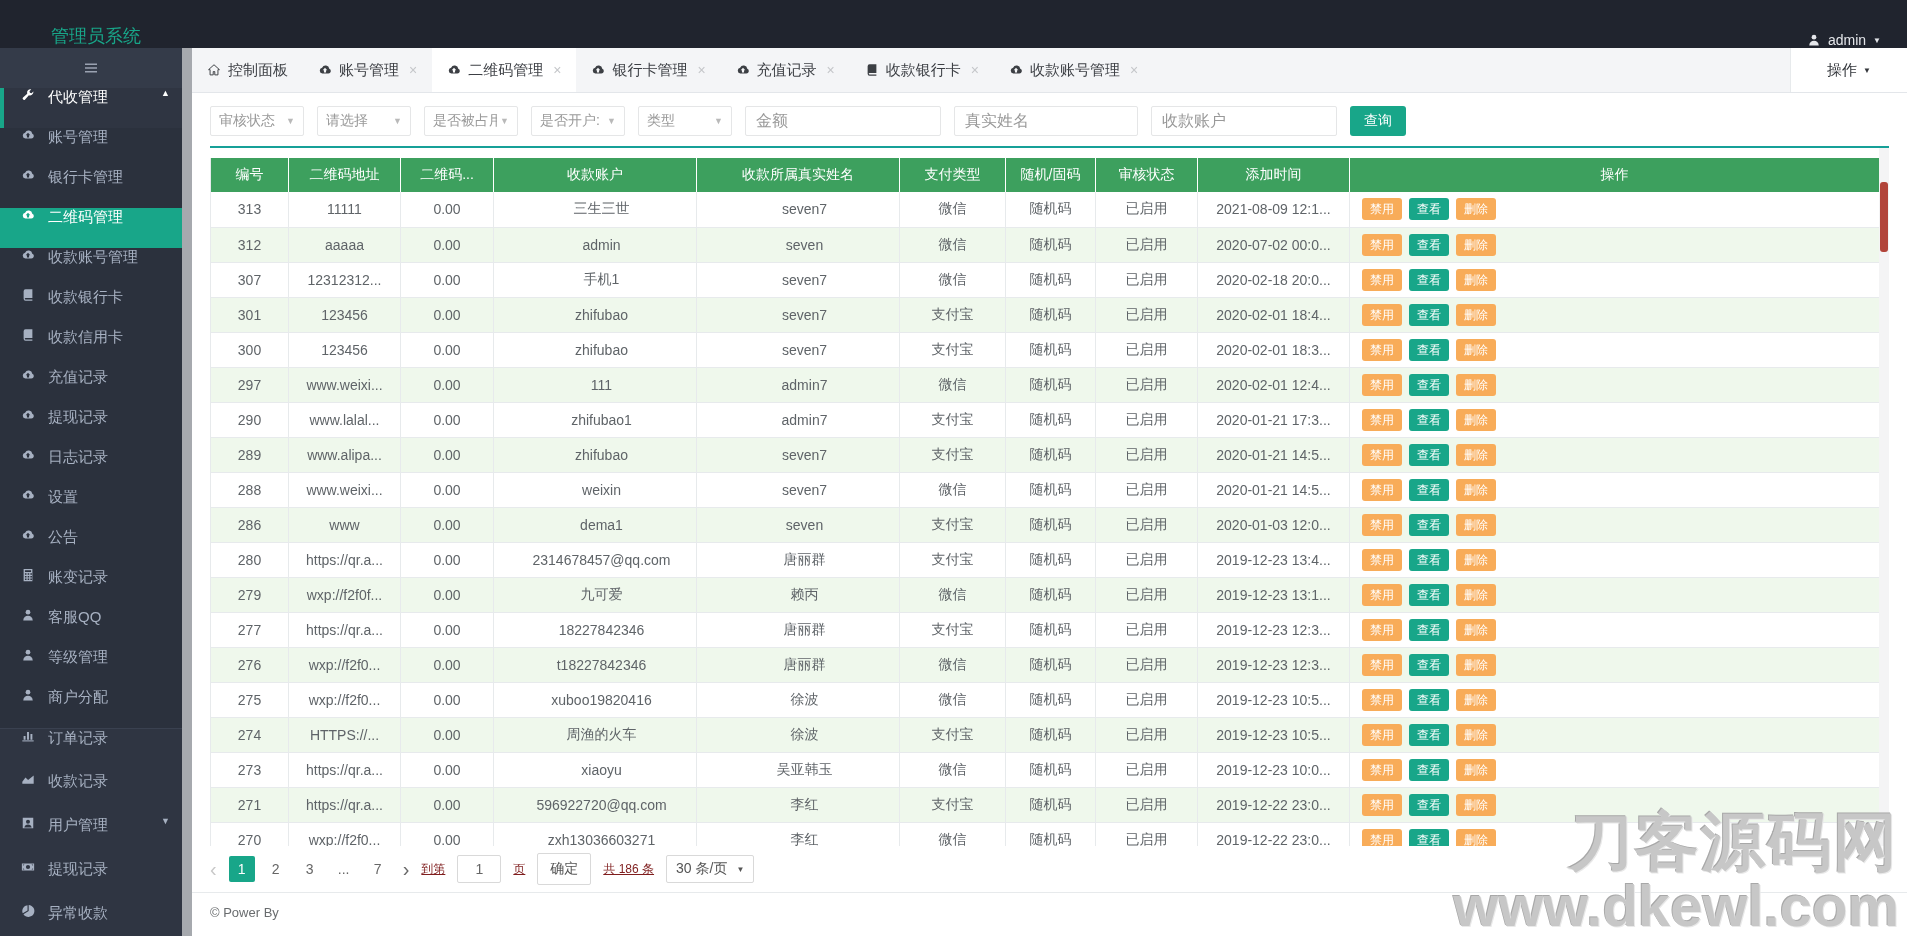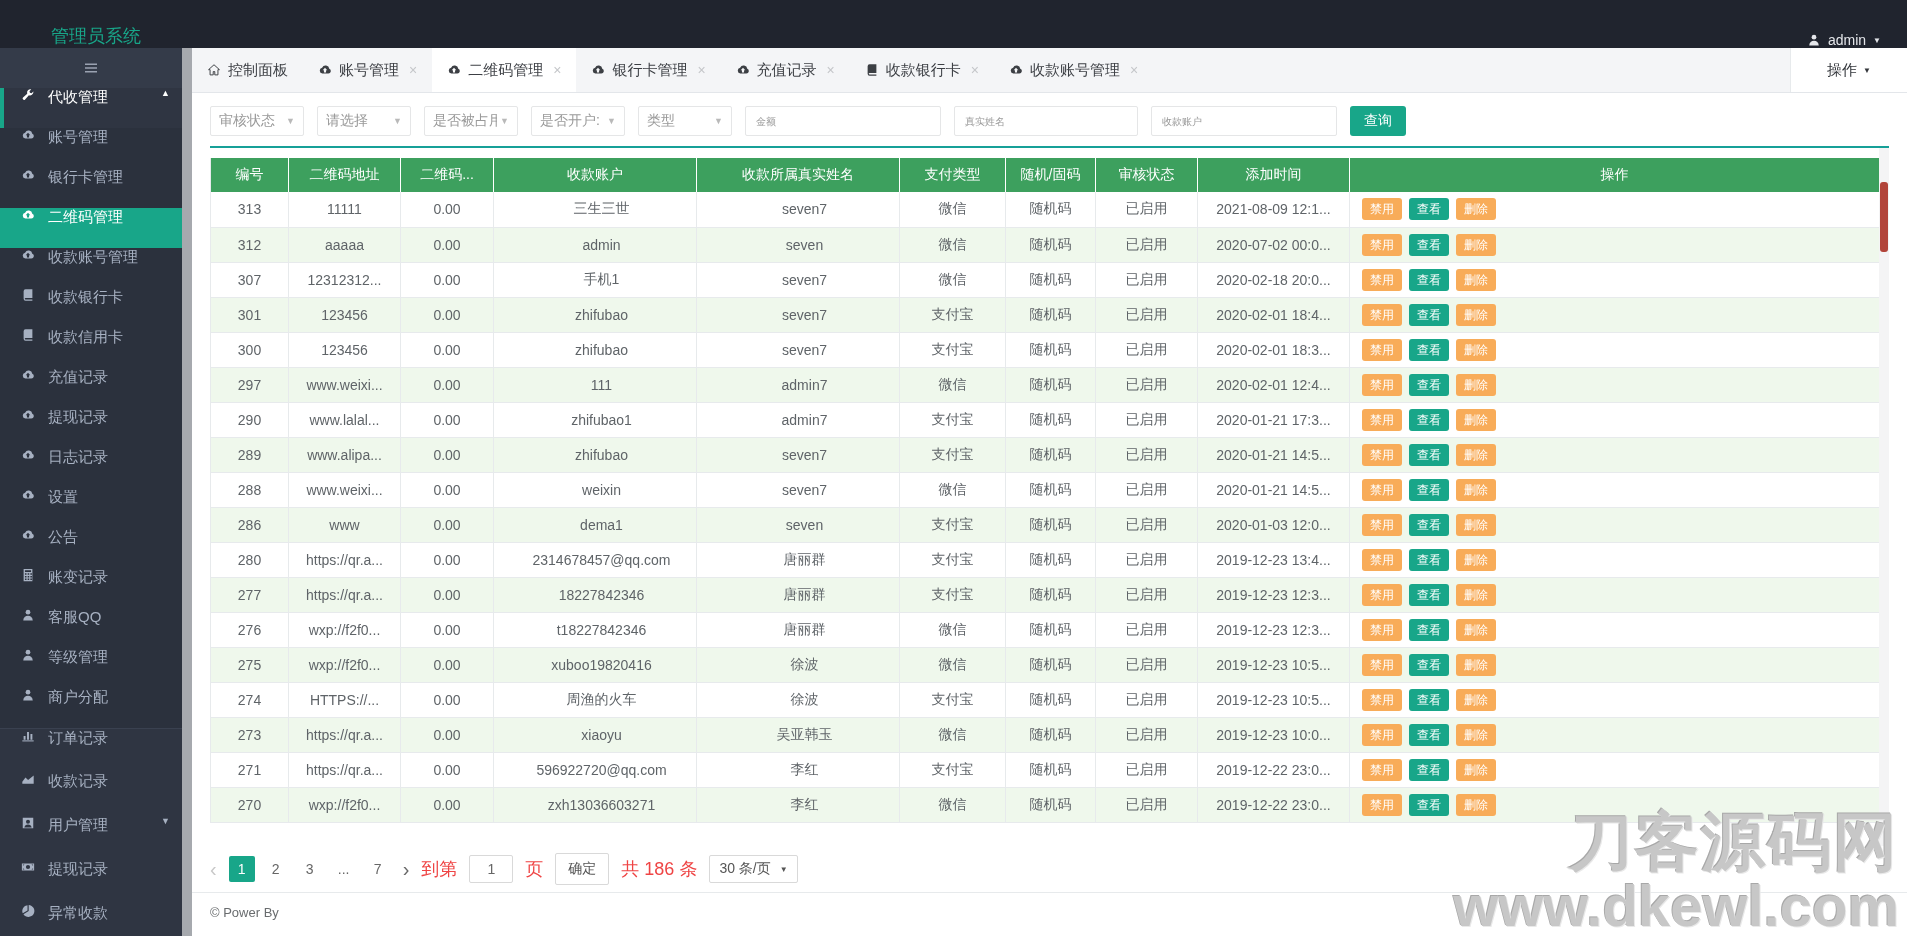--- a/index.html
+++ b/index.html
@@ -57,21 +57,21 @@
 
   .content { flex:1; background:#fff; display:flex; flex-direction:column; overflow:hidden; }
 
   
   .filterbar { flex:none; display:flex; align-items:center; gap:13px; padding:13px 18px 10px; }
   .f-select { width:94px; height:30px; border:1px solid #e5e6e7; border-radius:2px; background:#fff;
               display:flex; align-items:center; padding:0 8px; color:#999; font-size:14px; cursor:pointer; }
   .f-select .f-label { flex:1; white-space:nowrap; overflow:hidden; }
   .f-select .caret { font-size:9px; color:#b9b9b9; margin-left:3px; flex:none; }
   .f-input { height:30px; border:1px solid #e5e6e7; border-radius:2px; padding:0 10px;
-             font-size:10px; color:#666; font-family:inherit; outline:none; }
+             font-size:16px; color:#666; font-family:inherit; outline:none; }
   .f-input::placeholder { color:#999; }
   .f-input.amount { width:196px; } .f-input.real-name { width:184px; } .f-input.collection-account { width:186px; }
   .search-btn { width:56px; height:30px; background:var(--accent); color:#fff; border:none;
                 border-radius:3px; font-size:14px; font-family:inherit; cursor:pointer; }
 
   
   .table-area { position:relative; flex:none; margin:0 18px; height:700px; overflow:hidden;
                 border-top:2px solid #16a098; }
   table { border-collapse:collapse; table-layout:fixed; width:calc(100% - 10px);
           margin-top:10px; border-left:1px solid #e7eaec; }
@@ -94,21 +94,21 @@
   
   .pagination { flex:none; height:46px; display:flex; align-items:center; gap:12px;
                 padding:0 18px; background:#fff; }
   .pg-prev { color:#c8c8c8; font-size:20px; cursor:default; }
   .pg-next { color:#666; font-size:20px; cursor:pointer; }
   .pg-pages { display:inline-flex; gap:8px; }
   .pg-page { min-width:26px; height:26px; padding:0 4px; display:inline-flex; align-items:center;
              justify-content:center; border-radius:2px; font-size:14px; color:#666; cursor:pointer; }
   .pg-page.active { background:var(--accent); color:#fff; }
   .pg-page.ellipsis { cursor:default; }
-  .pg-text { font-size:18px; color:#ef4444; }
+  .pg-text { font-size:12px; color:#7f1d1d;text-decoration:underline; }
   .pg-input { width:44px; height:28px; border:1px solid #d9d9d9; border-radius:2px; text-align:center;
               font-size:14px; color:#666; font-family:inherit; outline:none; }
   .pg-confirm { height:32px; padding:0 12px; border:1px solid #d9d9d9; background:#fff;
                 border-radius:2px; font-size:14px; color:#555; font-family:inherit; cursor:pointer; }
   .pg-select { height:28px; border:1px solid #d9d9d9; border-radius:2px; display:flex; align-items:center;
                gap:9px; padding:0 9px; font-size:14px; color:#555; cursor:pointer; }
   .pg-select .caret { font-size:8px; }
 
   
   .footer { flex:none; border-top:1px solid #e7eaec; padding:12px 18px; font-size:13px;
@@ -583,20 +583,32 @@
                 <td class="c-qr-amount">0.00</td>
                 <td class="c-account">2314678457@qq.com</td>
                 <td class="c-real-name">唐丽群</td>
                 <td class="c-pay-type">支付宝</td>
                 <td class="c-code-type">随机码</td>
                 <td class="c-status">已启用</td>
                 <td class="c-added-time">2019-12-23 13:4...</td>
                 <td class="c-actions"><button class="row-btn disable">禁用</button><button class="row-btn view">查看</button><button class="row-btn delete">删除</button></td>
               </tr>
               <tr>
+                <td class="c-id">279</td>
+                <td class="c-qr-url">wxp://f2f0f...</td>
+                <td class="c-qr-amount">0.00</td>
+                <td class="c-account">九可爱</td>
+                <td class="c-real-name">赖丙</td>
+                <td class="c-pay-type">微信</td>
+                <td class="c-code-type">随机码</td>
+                <td class="c-status">已启用</td>
+                <td class="c-added-time">2019-12-23 13:1...</td>
+                <td class="c-actions"><button class="row-btn disable">禁用</button><button class="row-btn view">查看</button><button class="row-btn delete">删除</button></td>
+              </tr>
+              <tr>
                 <td class="c-id">277</td>
                 <td class="c-qr-url">https://qr.a...</td>
                 <td class="c-qr-amount">0.00</td>
                 <td class="c-account">18227842346</td>
                 <td class="c-real-name">唐丽群</td>
                 <td class="c-pay-type">支付宝</td>
                 <td class="c-code-type">随机码</td>
                 <td class="c-status">已启用</td>
                 <td class="c-added-time">2019-12-23 12:3...</td>
                 <td class="c-actions"><button class="row-btn disable">禁用</button><button class="row-btn view">查看</button><button class="row-btn delete">删除</button></td>

